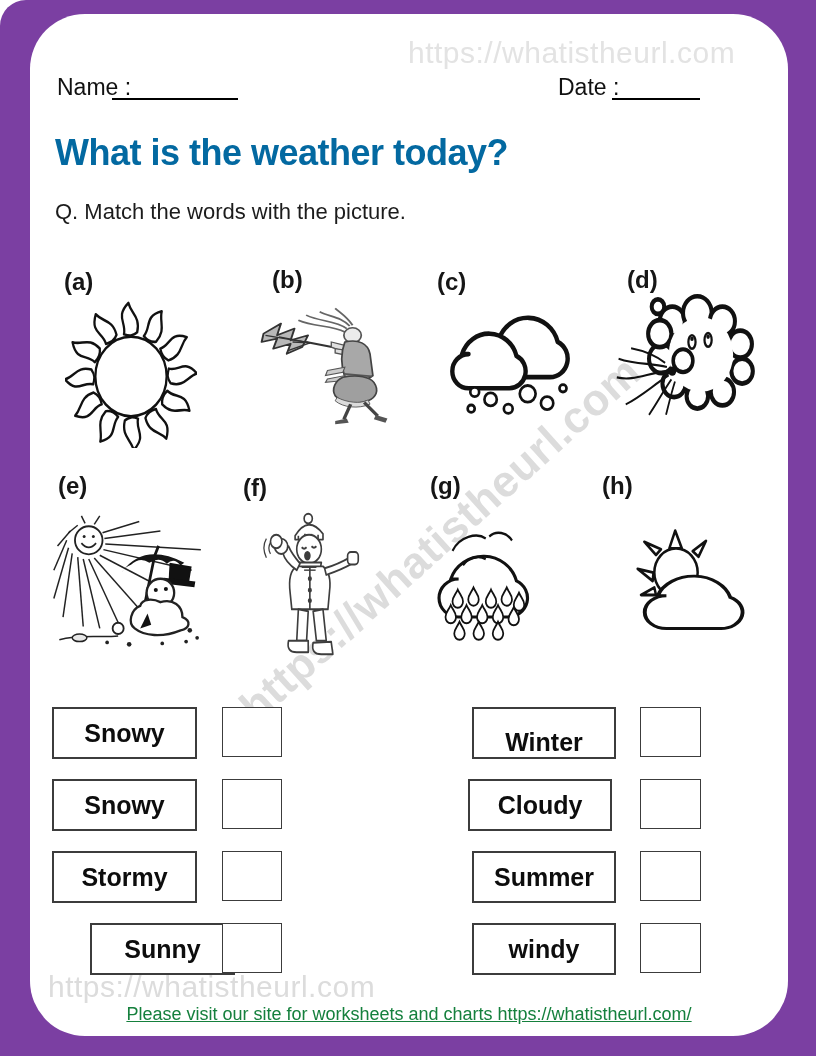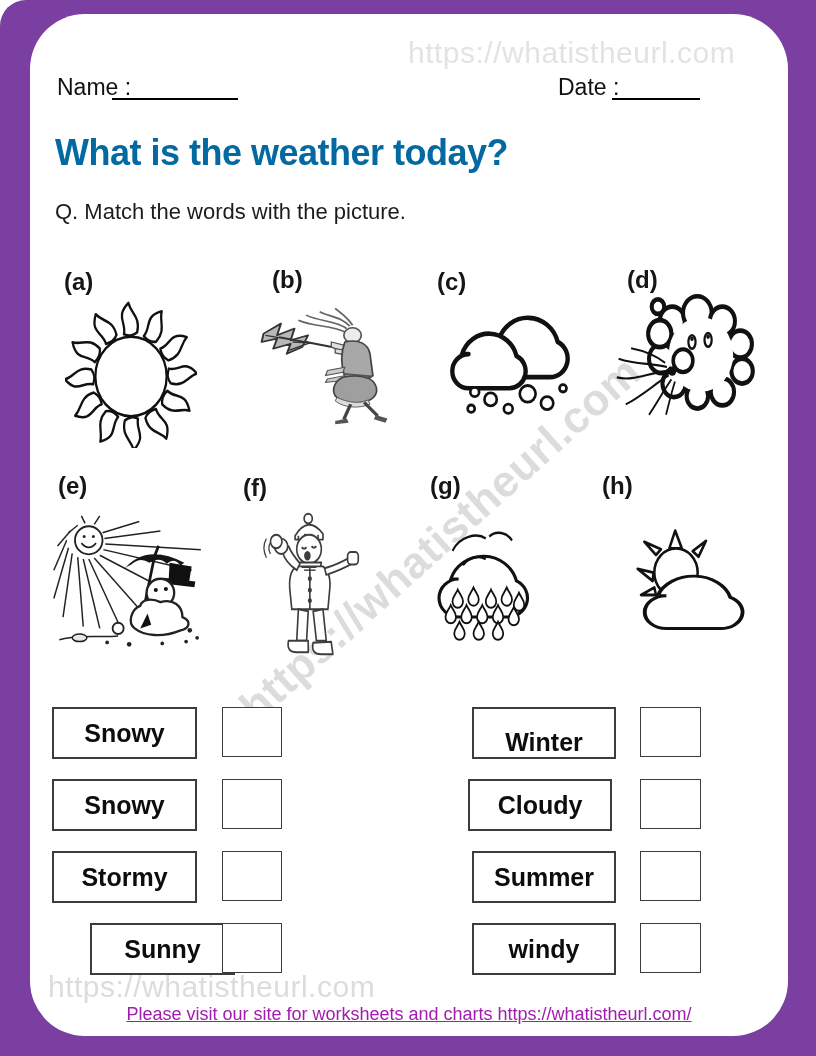--- a/index.html
+++ b/index.html
@@ -25,21 +25,21 @@
   .fig-label{font-size:24px;font-weight:700;color:#161616;z-index:2;}
   .fig{z-index:2;}
   .fig svg{display:block;width:100%;height:100%;}
   
   .word-box{border:2px solid #3c3c3c;display:flex;align-items:center;justify-content:center;
             background:#fff;z-index:2;}
   .word-box span{font-size:25px;font-weight:700;color:#0d0d0d;}
   .answer-box{border:1.5px solid #3c3c3c;background:#fff;z-index:2;}
   
   #footer{left:30px;top:1004px;width:758px;text-align:center;z-index:2;}
-  #footer a{font-size:18px;color:#a21caf;text-decoration:underline;}
+  #footer a{font-size:18px;color:#15803d;text-decoration:underline;}
 </style>
 </head>
 <body>
 
 <div id="page">
   <div id="frame"></div>
   <div id="card"></div>
 
   <svg width="0" height="0" style="position:absolute" aria-hidden="true">
     <defs>

